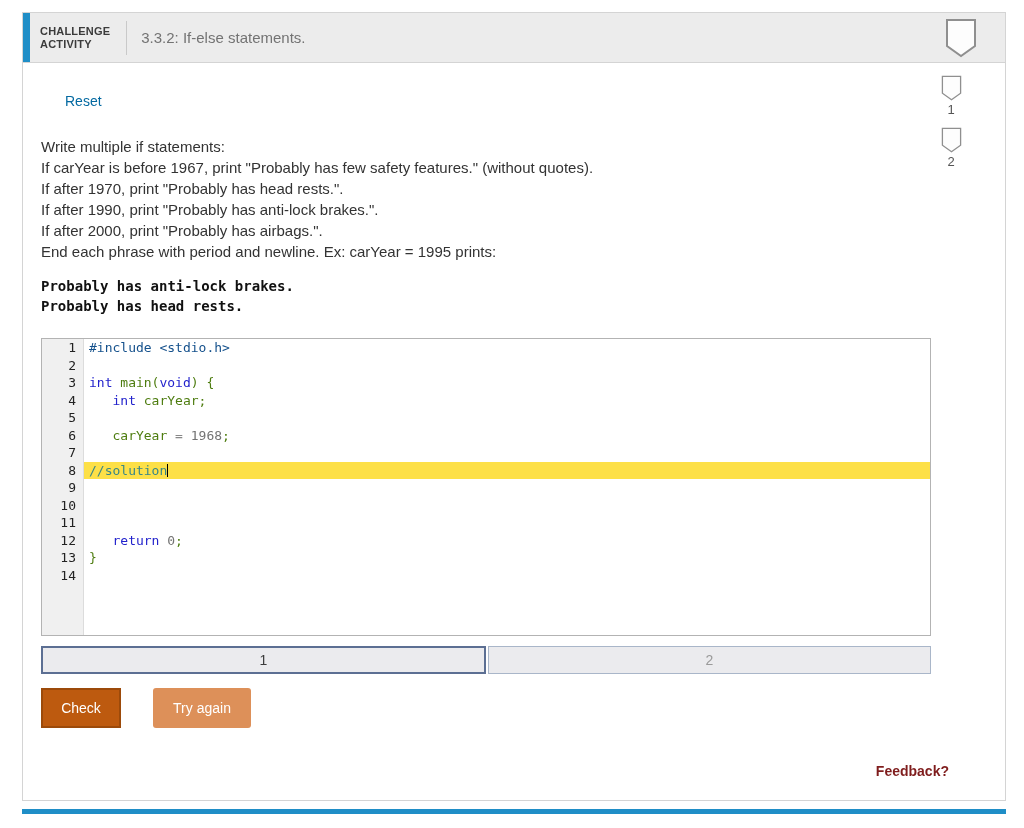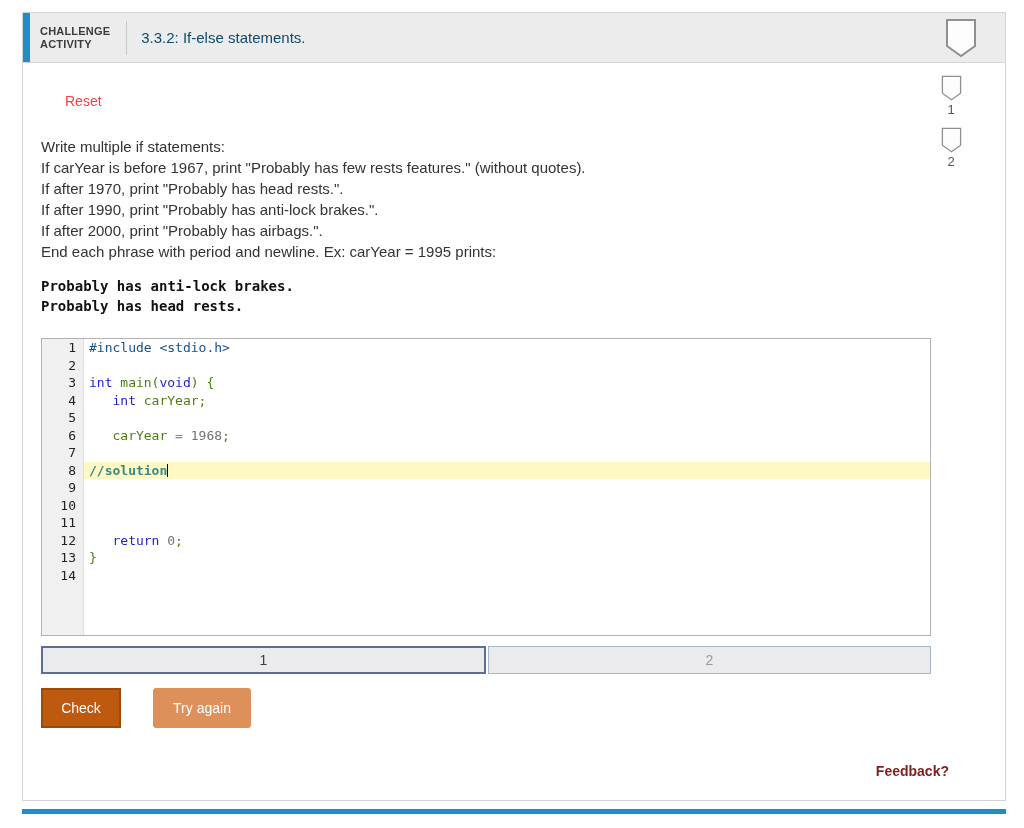--- a/index.html
+++ b/index.html
@@ -10,43 +10,43 @@
     color:#333;
   }
   .page { padding:12px 0 0 22px; }
   .card { width:984px; border:1px solid #d4d4d4; background:#fff; }
 
   
   .header { position:relative; display:flex; align-items:center; height:50px; background:#ececec; border-bottom:1px solid #d4d4d4; }
   .accent { width:7px; height:100%; background:#1f8ec7; flex:0 0 7px; }
   .kicker { margin-left:10px; font-size:11px; font-weight:bold; color:#3b3b3b; line-height:13px; letter-spacing:0.2px; }
   .hdr-divider { width:1px; height:34px; background:#c9c9c9; margin:0 14px 0 16px; }
-  .hdr-title { font-size:15px; color:#0c4a6e; }
+  .hdr-title { font-size:15px; color:#737373; }
   .bookmark { position:absolute; right:28px; top:5px; }
 
   
   .body { position:relative; padding:12px 18px 20px 18px; }
-  .reset { display:inline-block; margin:18px 0 0 24px; color:#ef4444; font-size:14px; text-decoration:none; cursor:pointer; }
+  .reset { display:inline-block; margin:18px 0 0 24px; color:#0369a1; font-size:14px; text-decoration:none; cursor:pointer; }
   .rail { position:absolute; top:12px; right:40px; width:28px; text-align:center; }
   .marker { line-height:0; }
   .marker-num { font-size:13px; color:#555; margin:1px 0 10px 0; line-height:15px; }
 
   .instructions { margin-top:26px; font-size:15px; color:#333; line-height:21px; }
   .example { margin-top:14px; font-family:"DejaVu Sans Mono", monospace; font-weight:bold; font-size:14px; line-height:20px; color:#111; }
 
   
   .editor { margin-top:22px; width:890px; height:298px; border:1px solid #b3b3b3; background:#fff;
             font-family:"DejaVu Sans Mono", monospace; font-size:13px; display:flex; cursor:text; }
   .code-lines { flex:1; display:flex; flex-direction:column; }
   .code-row { display:flex; line-height:17.5px; }
   .code-row.filler { flex:1; }
   .gutter { flex:0 0 42px; width:42px; background:#f0f0f0; border-right:1px solid #dcdcdc;
             text-align:right; padding-right:7px; color:#222; }
   .code-text { flex:1; padding-left:5px; white-space:pre; color:#000; }
-  .code-row.active .code-text { background:#fef9c3;font-weight:bold; }
+  .code-row.active .code-text { background:#fde047; }
   .tok-meta { color:#15518c; }
   .tok-kw { color:#2222cc; }
   .tok-num { color:#737373; }
   .tok-comment { color:#3a8787; }
   .tok-op { color:#888; }
   .tok-plain { color:#4d7c0f; }
   .cursor { display:inline-block; width:1px; height:13px; background:#000; vertical-align:-2px; }
 
   
   .panes { display:flex; gap:2px; width:890px; margin-top:10px; }
@@ -94,21 +94,21 @@
             </svg></div>
           <div class="marker-num">1</div>
           <div class="marker"><svg width="21" height="26" viewBox="0 0 24 30">
               <polygon points="1.5,1.5 22.5,1.5 22.5,21 12,28.5 1.5,21" fill="#fdfdfd" stroke="#8f8f8f" stroke-width="1.5"></polygon>
             </svg></div>
           <div class="marker-num">2</div>
         </div>
 
       <div class="instructions">
           <div class="inst-line">Write multiple if statements:</div>
-          <div class="inst-line">If carYear is before 1967, print "Probably has few rests features." (without quotes).</div>
+          <div class="inst-line">If carYear is before 1967, print "Probably has few safety features." (without quotes).</div>
           <div class="inst-line">If after 1970, print "Probably has head rests.".</div>
           <div class="inst-line">If after 1990, print "Probably has anti-lock brakes.".</div>
           <div class="inst-line">If after 2000, print "Probably has airbags.".</div>
           <div class="inst-line">End each phrase with period and newline. Ex: carYear = 1995 prints:</div>
         </div>
 
       <div class="example">
           <div>Probably has anti-lock brakes.</div>
           <div>Probably has head rests.</div>
         </div>

